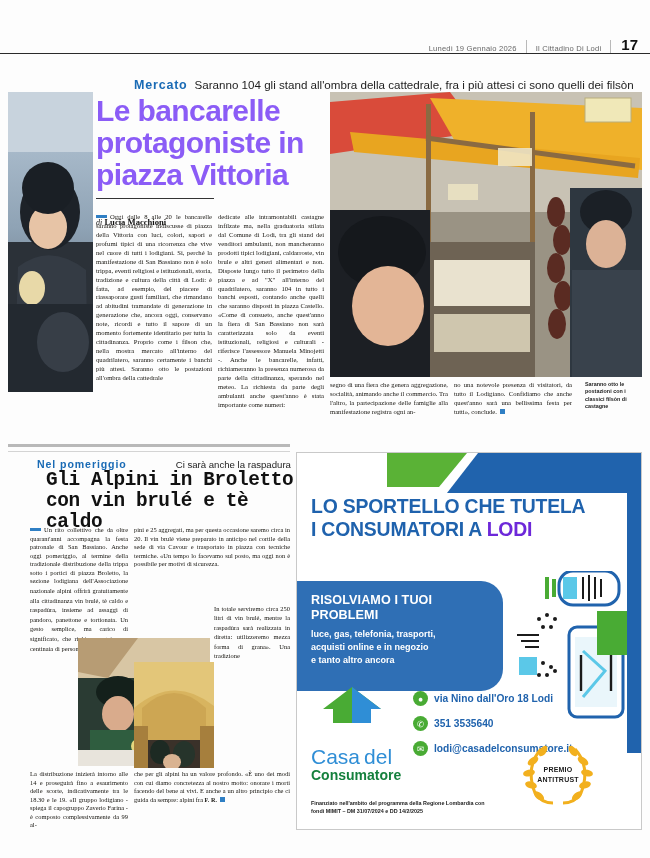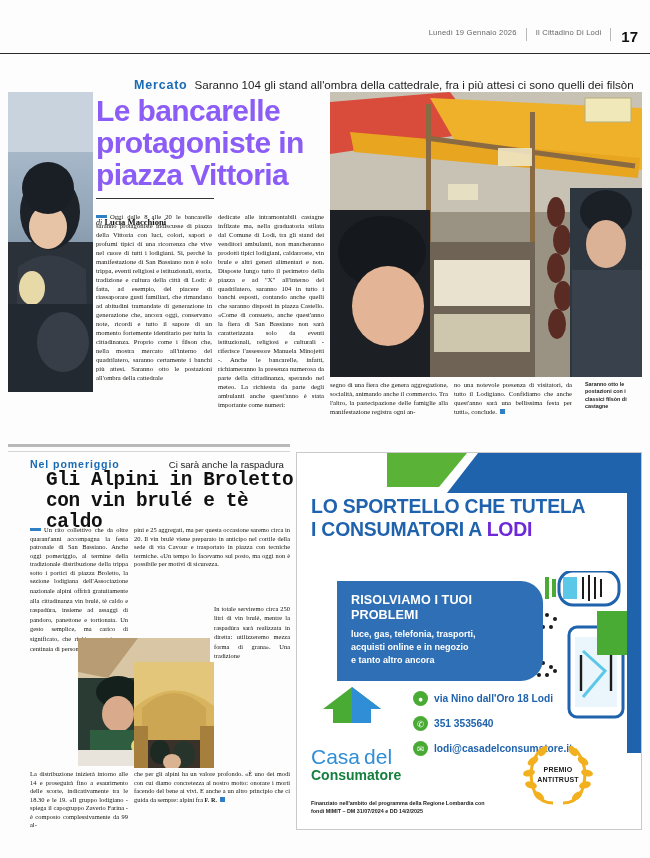--- a/index.html
+++ b/index.html
@@ -13,21 +13,21 @@
     position: relative;
     width: 650px; height: 858px;
     background: #fdfdfd;
     padding: 0;
   }
 
   
   .masthead {
     position: absolute; top: 28px; left: 0; right: 0;
     height: 26px;
-    display: flex; align-items: flex-start; justify-content: flex-end;
+    display: flex; align-items: flex-end; justify-content: flex-end;
     padding-right: 10px;
     border-bottom: 1.2px solid #2a2a2a;
   }
   .mh-item {
     font-family: "Liberation Sans", sans-serif;
     font-size: 7.6px;
     color: #666;
     letter-spacing: .2px;
     padding: 0 9px;
     white-space: nowrap;
@@ -127,21 +127,21 @@
     height: .9px; background: #d4d4d4;
   }
 
   .kicker-row2 {
     position: absolute; top: 458px; left: 30px; width: 262px;
     display: flex; align-items: baseline; gap: 6px;
   }
   .kicker2 {
     font-family: "Liberation Sans", sans-serif;
     font-weight: bold; font-size: 10.6px;
-    color: #1a6bb5; letter-spacing: .9px; white-space: nowrap;
+    color: #1a6bb5; letter-spacing: .9px; white-space: nowrap; margin-left: 7px;
   }
   .kicker2-sub {
     font-family: "Liberation Sans", sans-serif;
     font-size: 9.6px; color: #1d1d1d; white-space: nowrap; margin-left: 43px;
   }
   .headline2 {
     position: absolute; top: 470px; left: 46px; width: 268px;
     font-family: Liberation Mono, monospace;
     font-weight: bold; font-size: 19.4px; line-height: 1.08;
     color: #111; letter-spacing: -0.4px;
@@ -198,25 +198,24 @@
     background: #2063ad;
   }
   .ad-head {
     position: absolute; top: 42px; left: 14px; right: 16px;
     font-family: "Liberation Sans", sans-serif;
     font-weight: bold; font-size: 19.4px; line-height: 1.2;
     color: #1f62ad; letter-spacing: -0.2px;
   }
   .ad-head .lodi { color: #6d28d9; }
   .ad-blue-box {
-    position: absolute; left: 0; top: 128px; width: 206px; padding: 12px 12px 14px 14px;
+    position: absolute; left: 0; top: 128px; width: 206px; padding: 12px 12px 24px 14px;
     background: #2f6fb5;
     border-top-right-radius: 22px; border-bottom-right-radius: 22px;
     color: #fff;
-    margin-left: 40px;
   }
   .ad-blue-title {
     font-family: "Liberation Sans", sans-serif;
     font-weight: bold; font-size: 12.6px; line-height: 1.22;
     letter-spacing: .1px;
   }
   .ad-blue-sub {
     font-family: "Liberation Sans", sans-serif;
     font-weight: bold; font-size: 9px; line-height: 1.45;
     margin-top: 4px;

